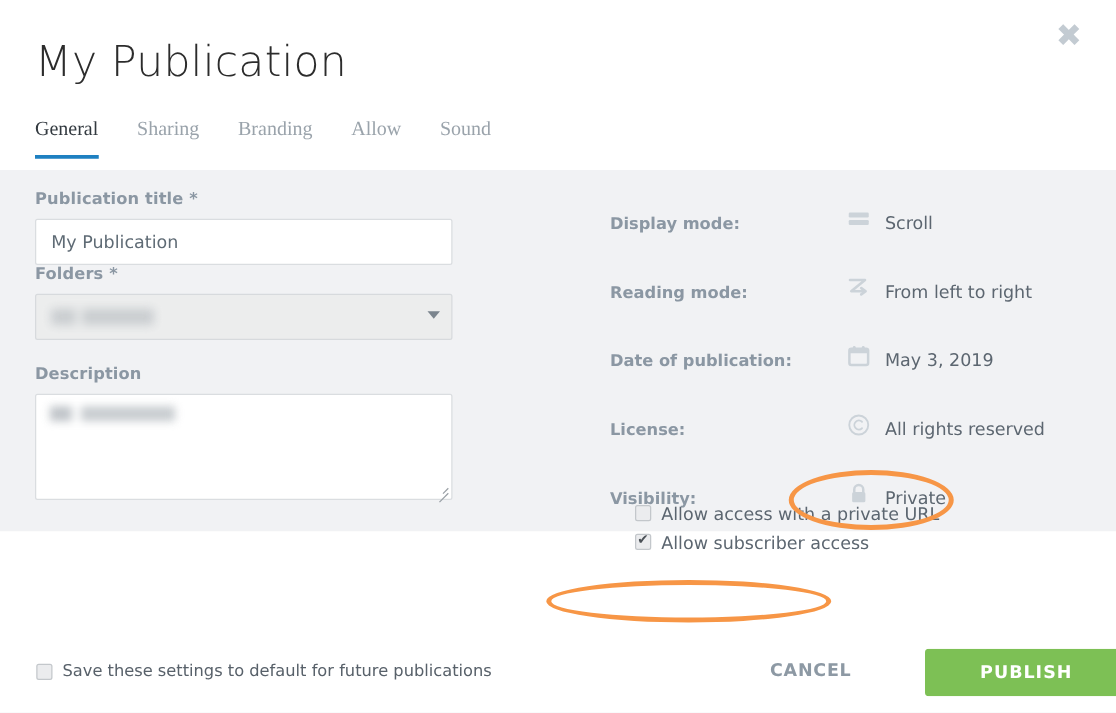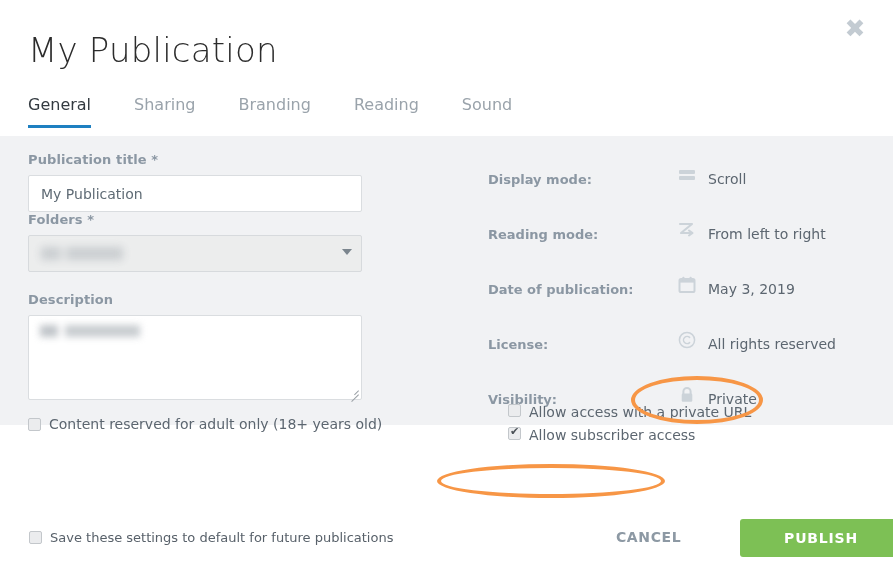--- a/index.html
+++ b/index.html
@@ -52,21 +52,22 @@
     font-family: "DejaVu Sans", sans-serif;
   }
 
   
   .tabs {
     position: absolute;
     left: 28px;
     top: 95px;
     display: flex;
     align-items: flex-end;
-    gap: 12px;
+    gap: 0;
+    font-family: Liberation Serif, serif;
   }
   .tab {
     font-size: 16px;
     color: #9aa3ab;
     padding: 0 0 11px 0;
     margin-right: 31px;
     cursor: pointer;
     white-space: nowrap;
     border-bottom: 3px solid transparent;
     font-weight: 400;
@@ -370,21 +371,21 @@
     <div class="tab active">
       <span>General</span>
     </div>
     <div class="tab">
       <span>Sharing</span>
     </div>
     <div class="tab">
       <span>Branding</span>
     </div>
     <div class="tab">
-      <span>Reading</span>
+      <span>Allow</span>
     </div>
     <div class="tab">
       <span>Sound</span>
     </div>
   </div>
 </div>
 
 <div class="panel">
 
   <div class="col-left">
@@ -400,24 +401,20 @@
 
     <div class="field-label" style="margin-top:20px;">Description</div>
     <div class="textarea-box">
       <div class="textarea-blur"></div>
       <div class="resize-grip">
         <i style="bottom:2px; width:10px;"></i>
         <i style="bottom:6px; width:6px;"></i>
       </div>
     </div>
 
-    <div class="checkrow">
-      <span class="cbox"></span>
-      <span class="lbl">Content reserved for adult only (18+ years old)</span>
-    </div>
   </div>
 
   <div class="col-right">
 
     <div class="info-row">
       <div class="info-label">Display mode:</div>
       <div class="info-icon">
         <svg width="18" height="18" viewBox="0 0 18 18">
           <rect x="1" y="4" width="16" height="4" rx="1" fill="#ccd3d9"></rect>
           <rect x="1" y="10" width="16" height="4" rx="1" fill="#ccd3d9"></rect>

